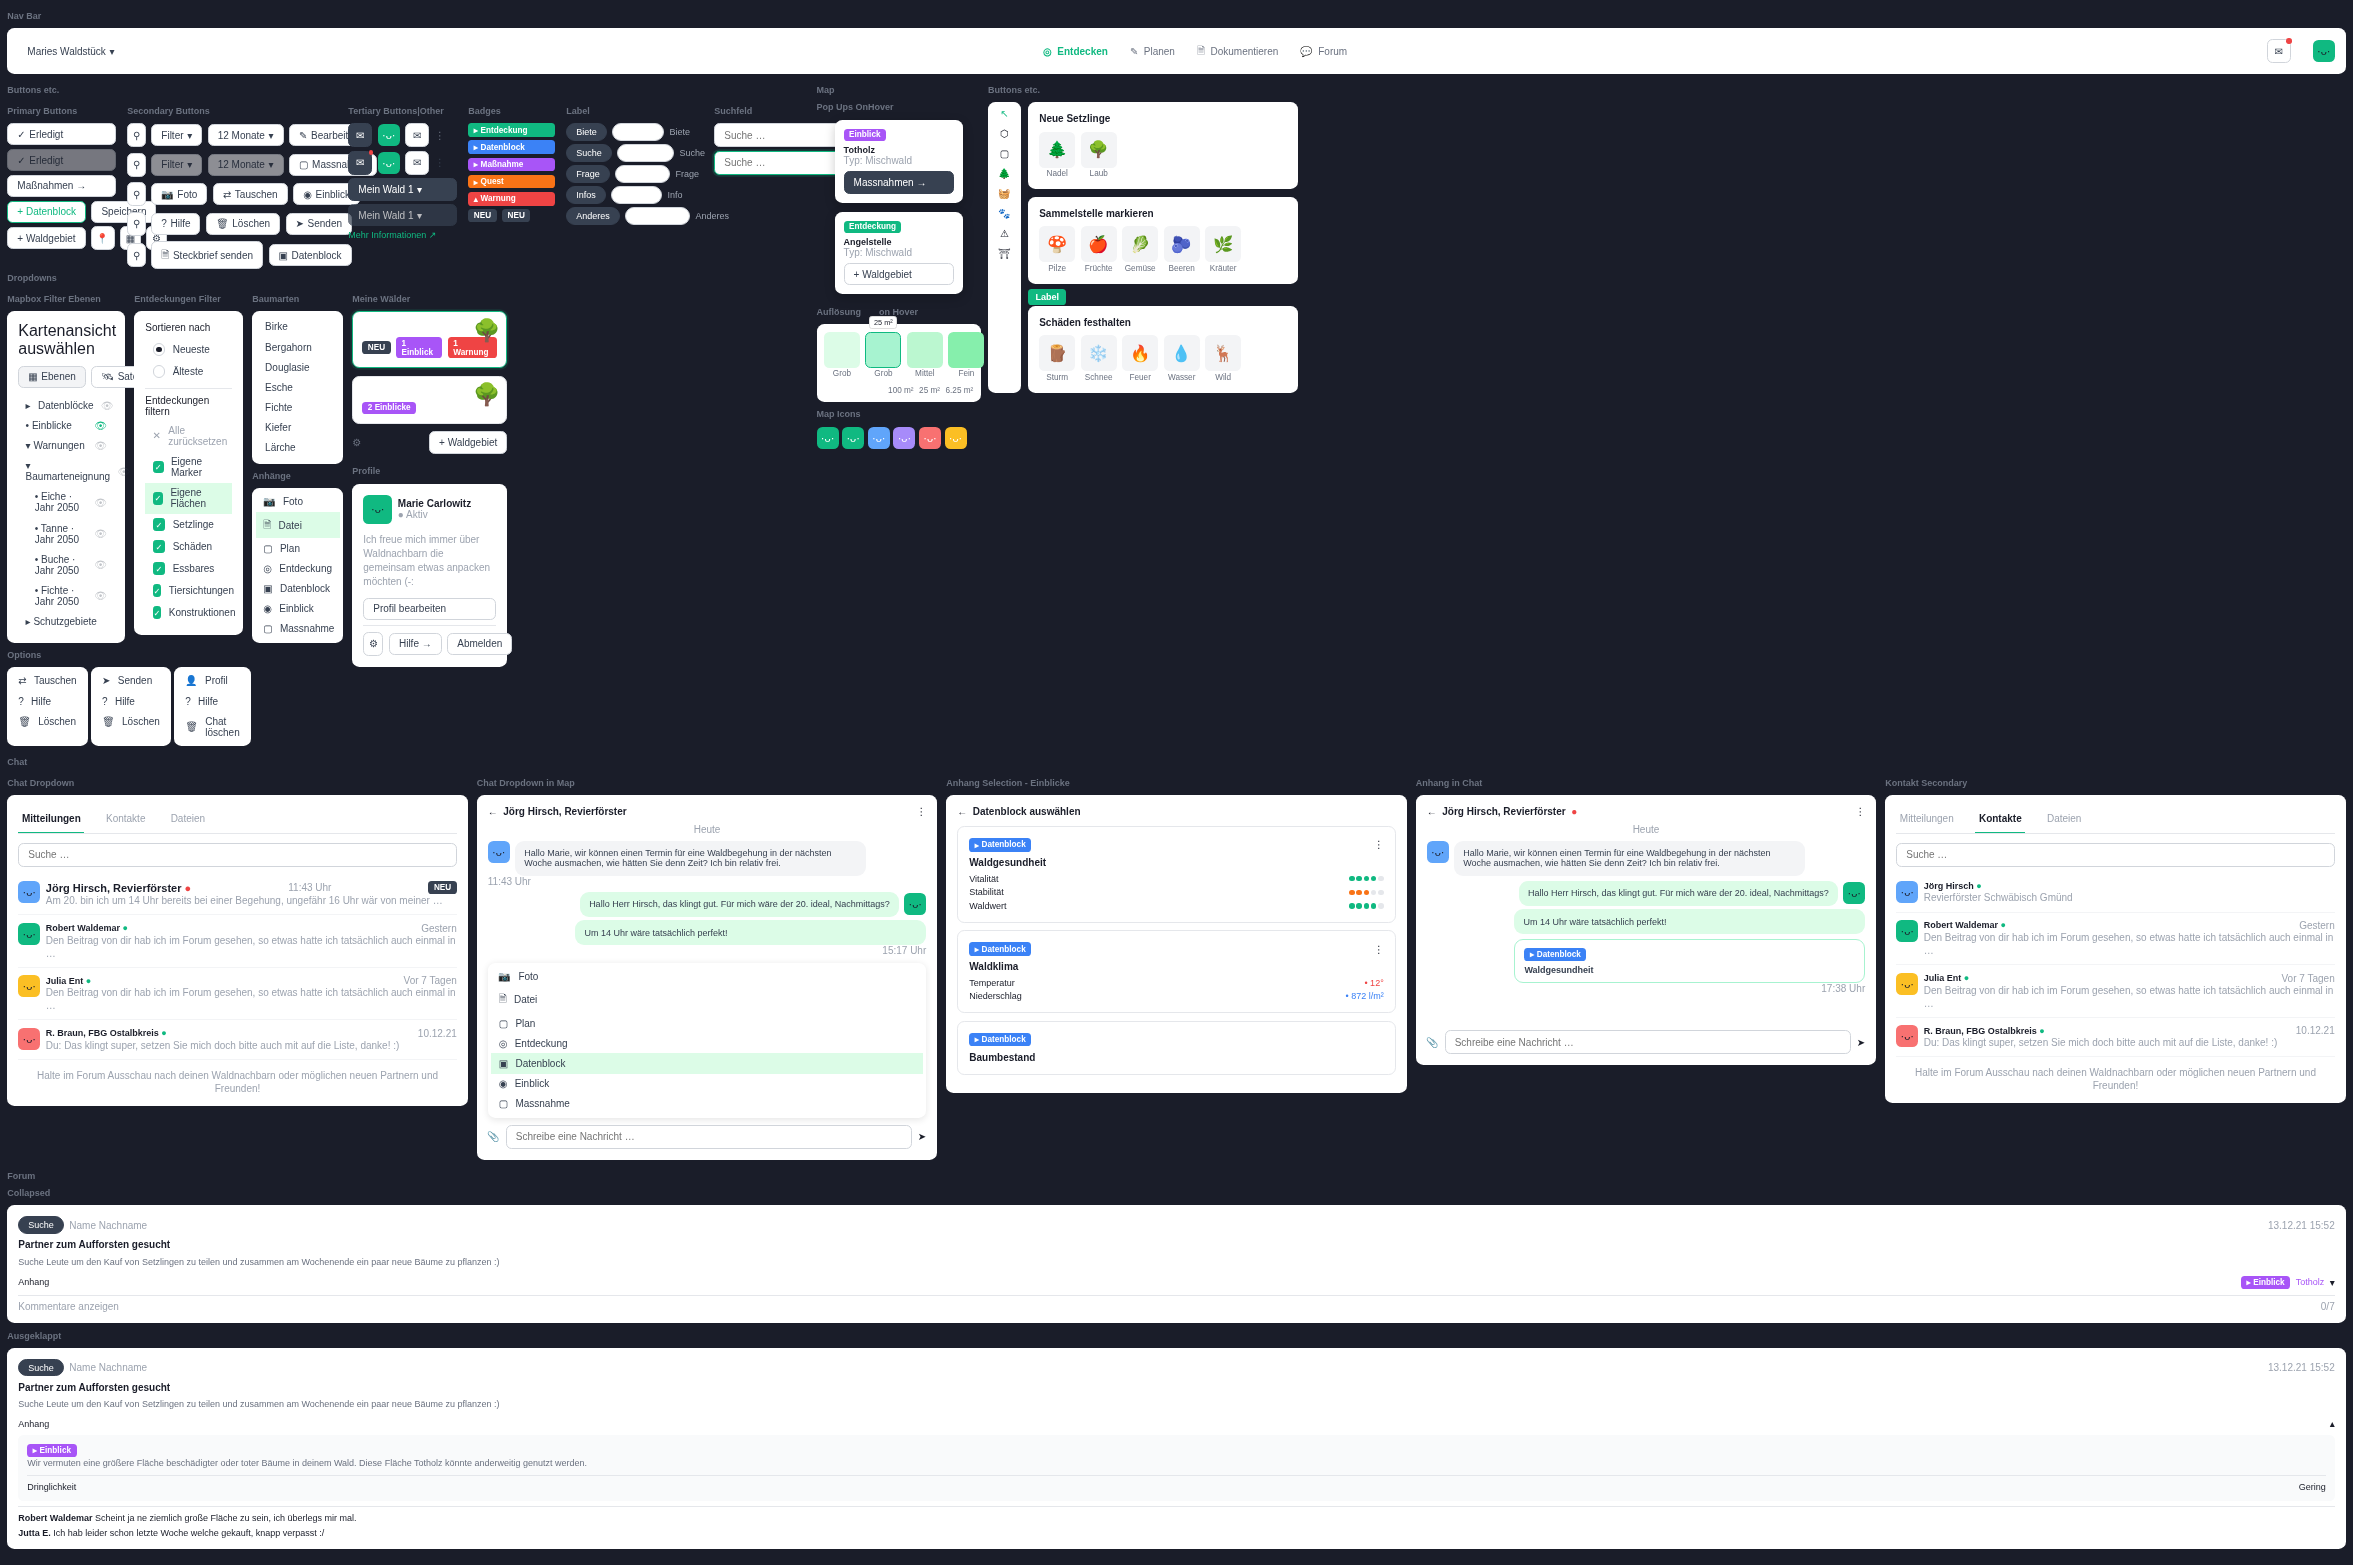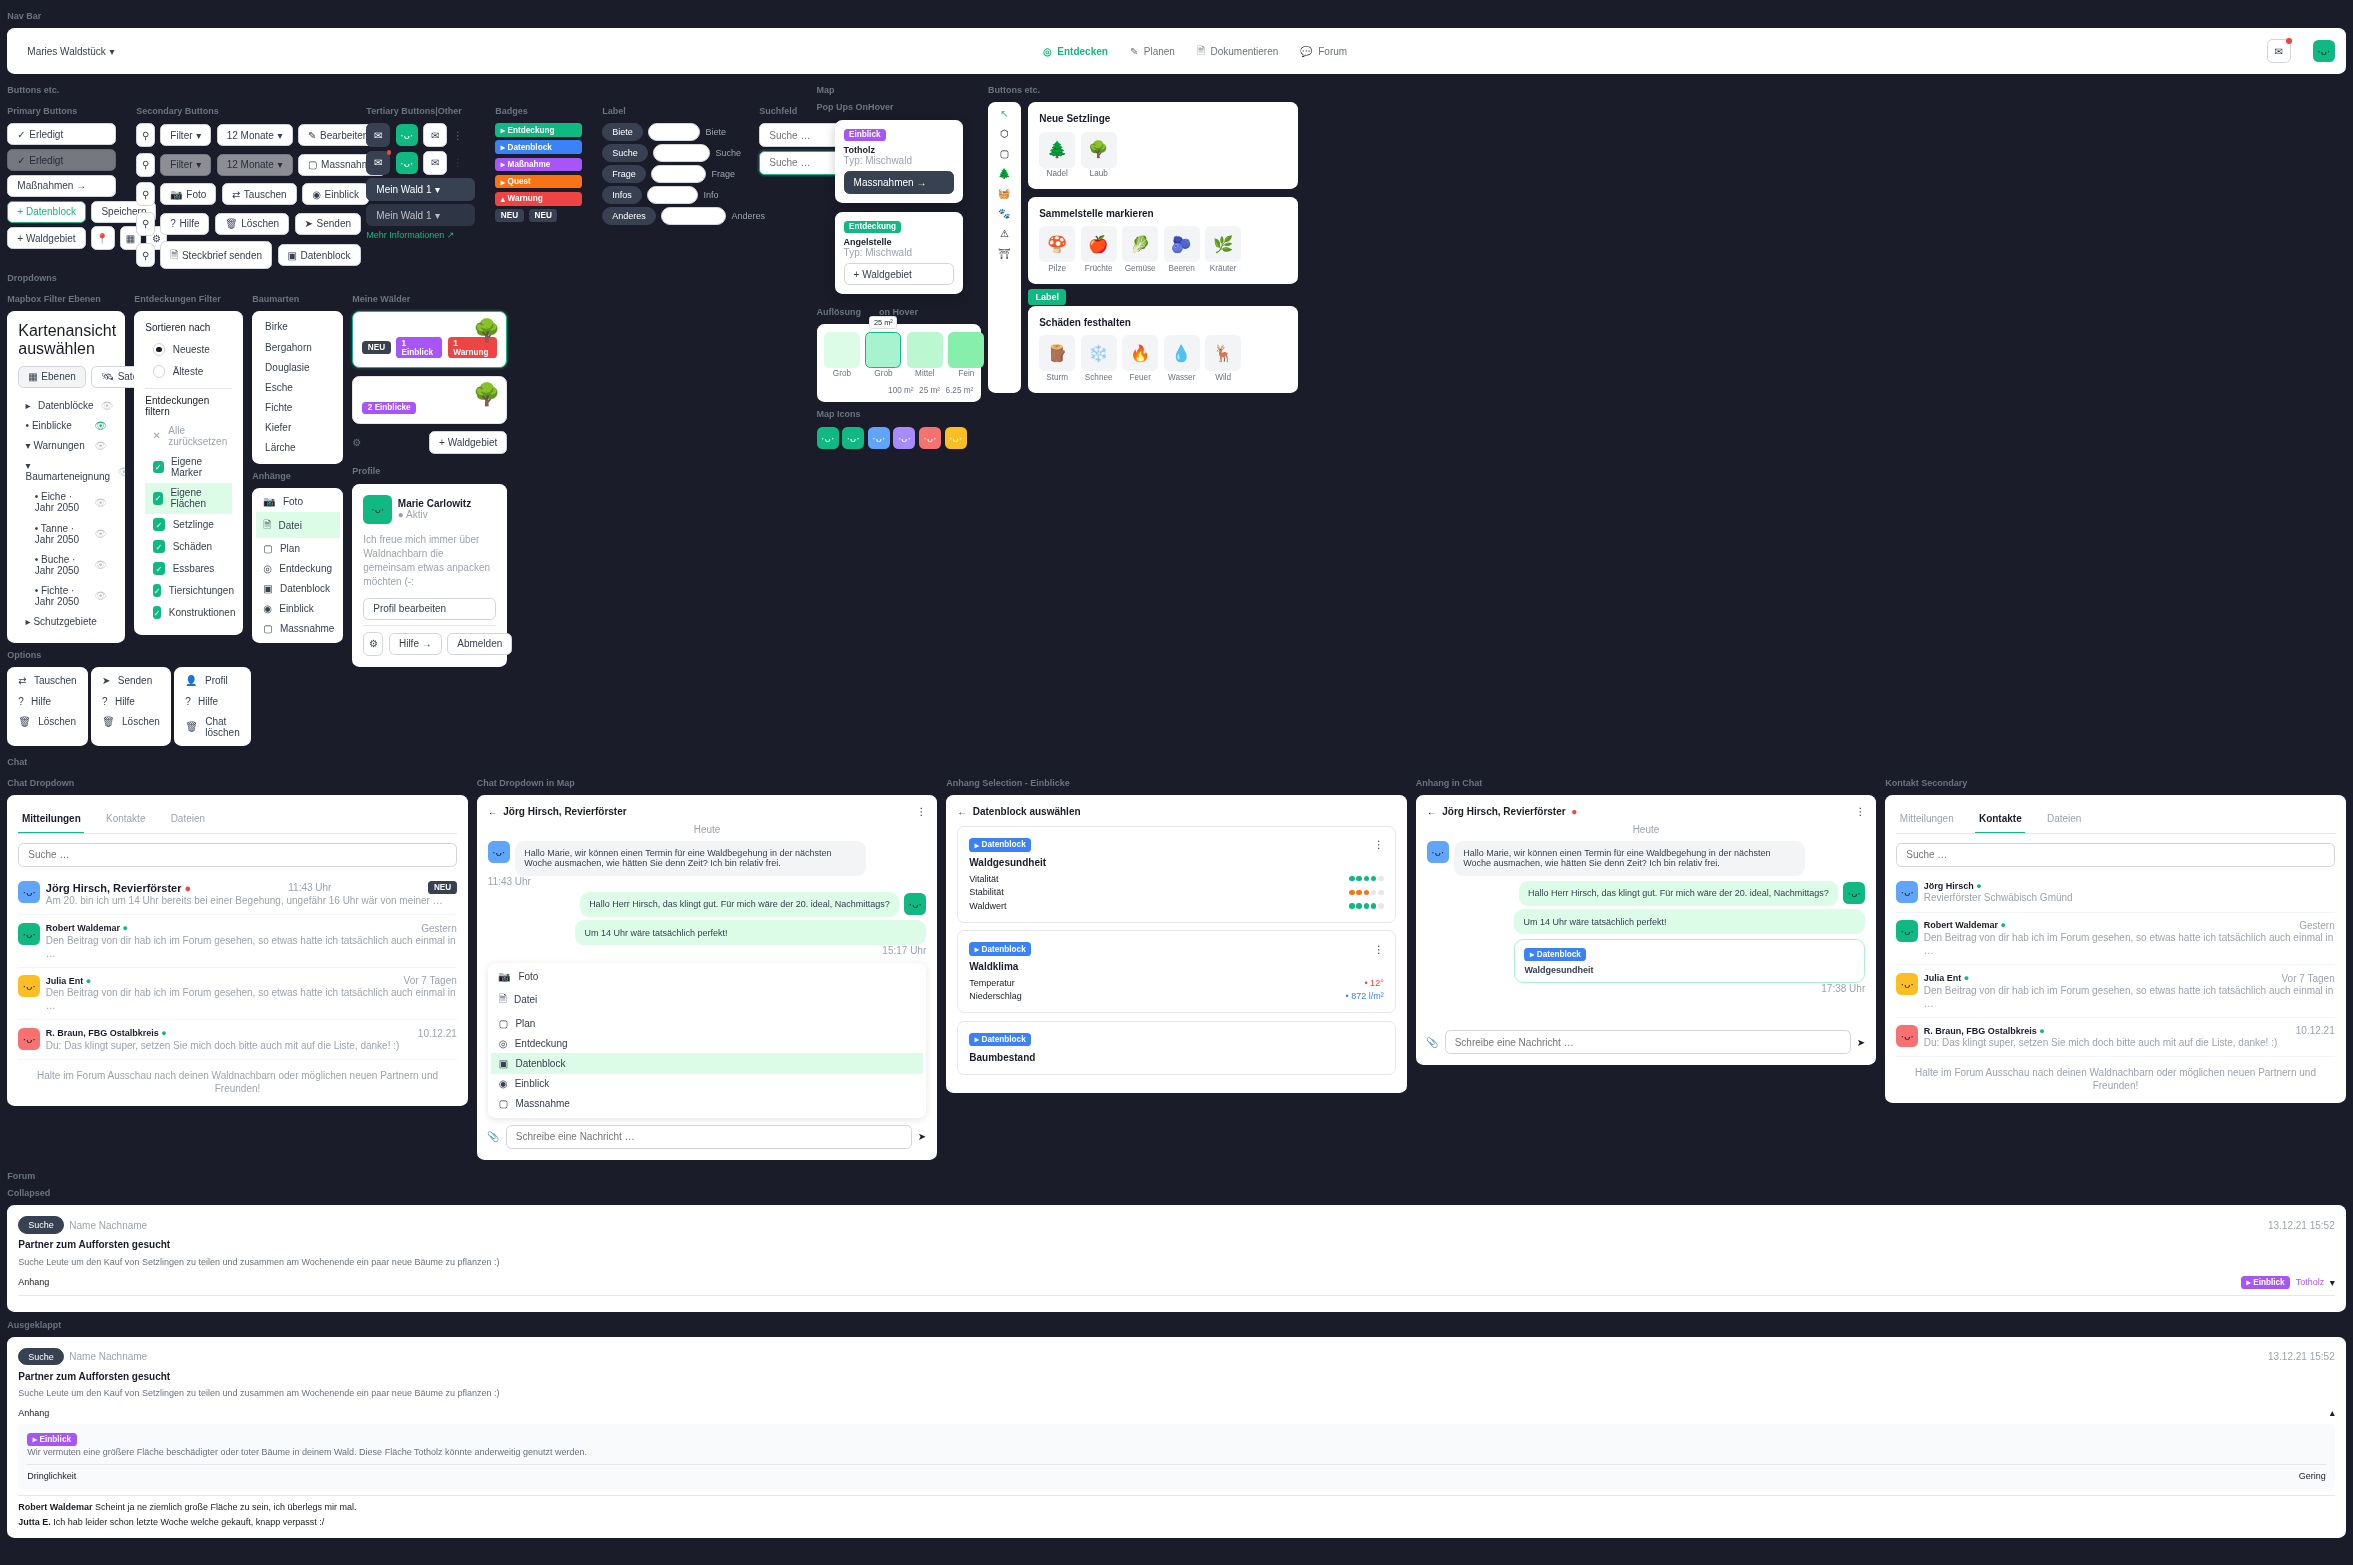--- a/index.html
+++ b/index.html
@@ -89,21 +89,21 @@
   </div>
   <div style="flex:1"></div>
   <div class="btn btn-icon" style="position:relative">✉<span style="position:absolute;top:-1.8px;right:-1.8px;width:5.5px;height:5.5px;background:#ef4444;border-radius:50%"></span></div>
   <div class="avatar avatar-green">·ᴗ·</div>
 </div>
 
 <div class="row-main">
 
 <div>
 <div class="section-label">Buttons etc.</div>
-<div style="display:grid;grid-template-columns:109px 210px 109px 87px 137px 128px;gap:20px;align-items:start">
+<div style="display:grid;grid-template-columns:109px 210px 109px 87px 137px 128px;gap:11px;align-items:start">
 
 <div>
 <div class="section-label">Primary Buttons</div>
 <div class="flex-col">
   <button class="btn">✓ <span>Erledigt</span></button>
   <button class="btn" style="opacity:.4">✓ <span>Erledigt</span></button>
   <button class="btn">
               <span>Maßnahmen →</span>
             </button>
   <div class="flex">
@@ -826,20 +826,24 @@
   <div class="text-small" style="color:#6b7280;line-height:1.4">Suche Leute um den Kauf von Setzlingen zu teilen und zusammen am Wochenende ein paar neue Bäume zu pflanzen :)</div>
   <div class="flex" style="justify-content:space-between;margin-top:7.3px">
         <span class="text-small">Anhang</span>
         <div class="flex">
           <span class="badge badge-purple">▸ <span>Einblick</span></span>
           <span class="text-small" style="color:#a855f7">Totholz</span>
           <span>▾</span>
         </div>
       </div>
   <hr class="mini">
+  <div class="flex" style="justify-content:space-between">
+        <span class="text-muted">Kommentare anzeigen</span>
+        <span class="text-muted">0/7</span>
+      </div>
 </div>
 
 <div class="section-label">Ausgeklappt</div>
 <div class="panel">
   <div class="flex" style="justify-content:space-between">
         <div class="flex">
           <span class="pill pill-dark">Suche</span>
           <span class="text-muted">Name Nachname</span>
         </div>
         <span class="text-muted">13.12.21  15:52</span>

